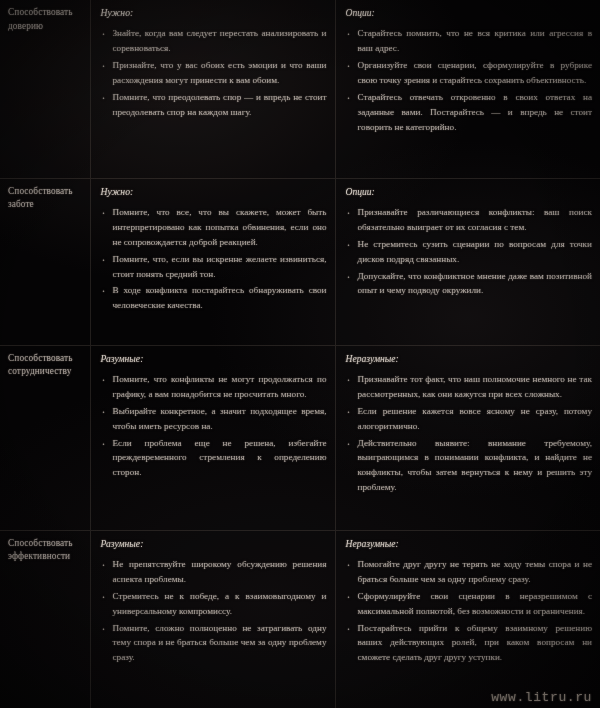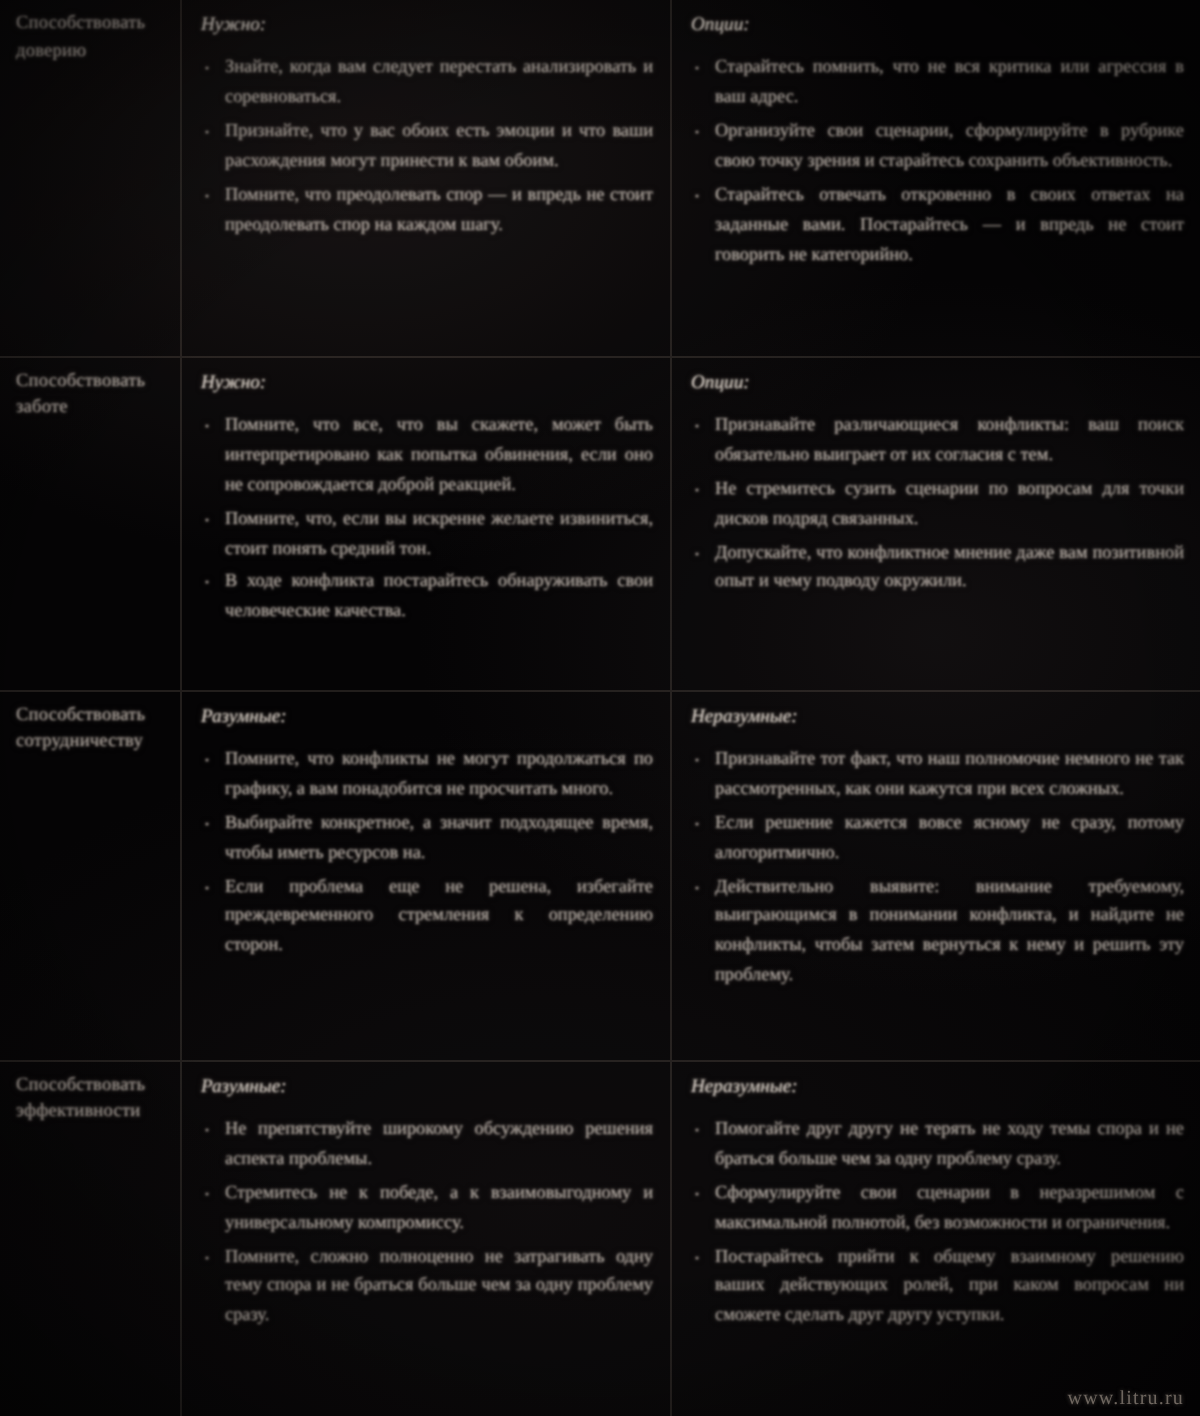--- a/index.html
+++ b/index.html
@@ -105,22 +105,22 @@
     left: 3px;
     top: -1px;
     font-size: 12px;
     color: #8f8881;
   }
 
   #watermark {
     position: absolute;
     right: 8px;
     bottom: 3px;
-    font-family: Liberation Serif, serif;
-    font-size: 10px;
+    font-family: Liberation Mono, monospace;
+    font-size: 13px;
     letter-spacing: .6px;
     color: #6e665f;
     text-shadow: 0 0 2px rgba(110,102,94,.7);
   }
 </style>
 </head>
 <body>
 
 <div id="page">
 

